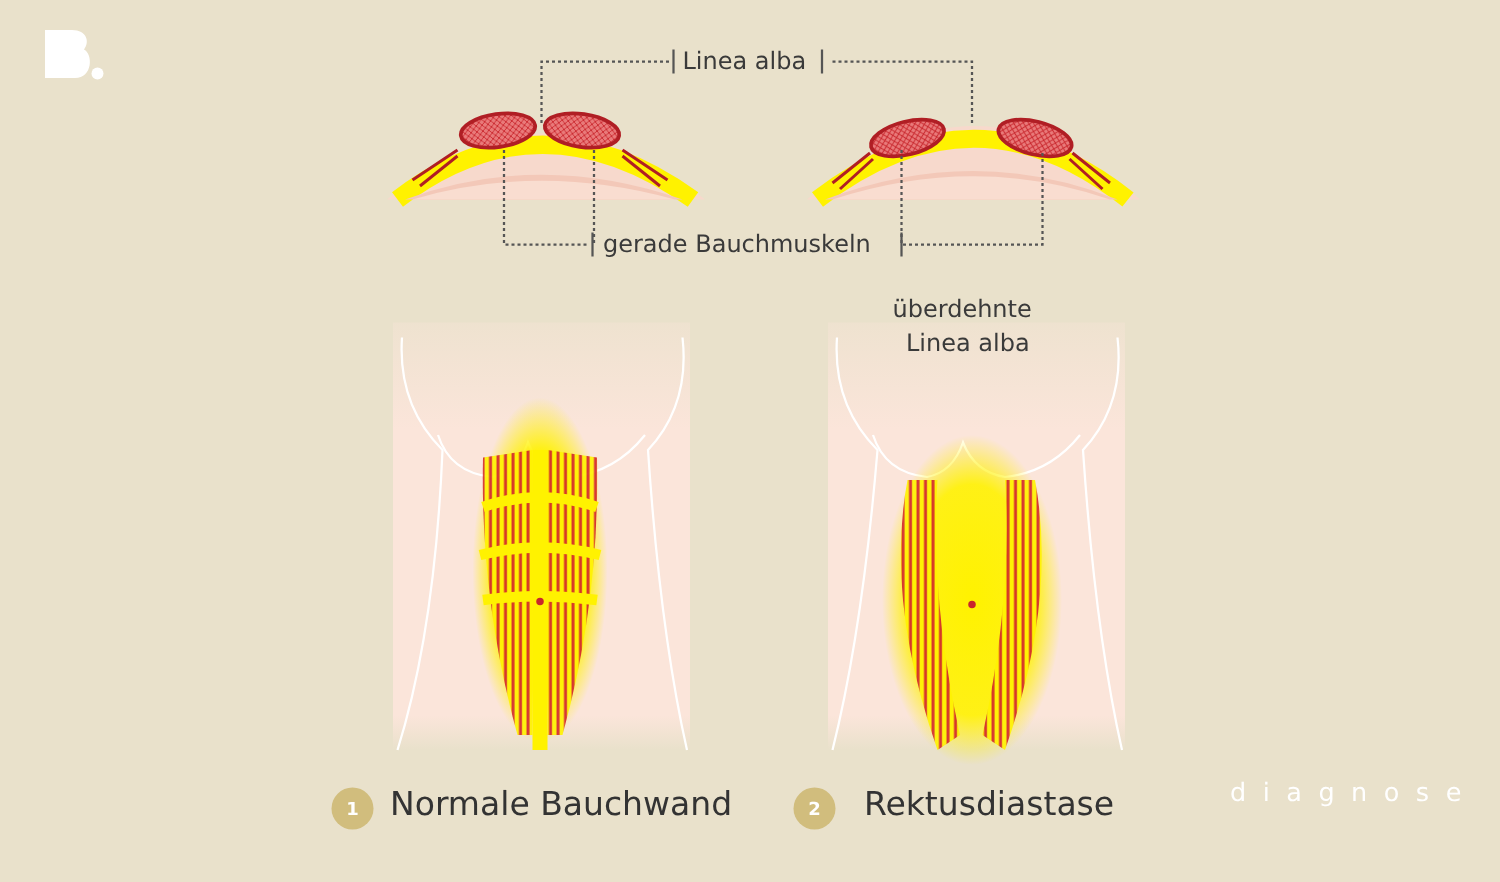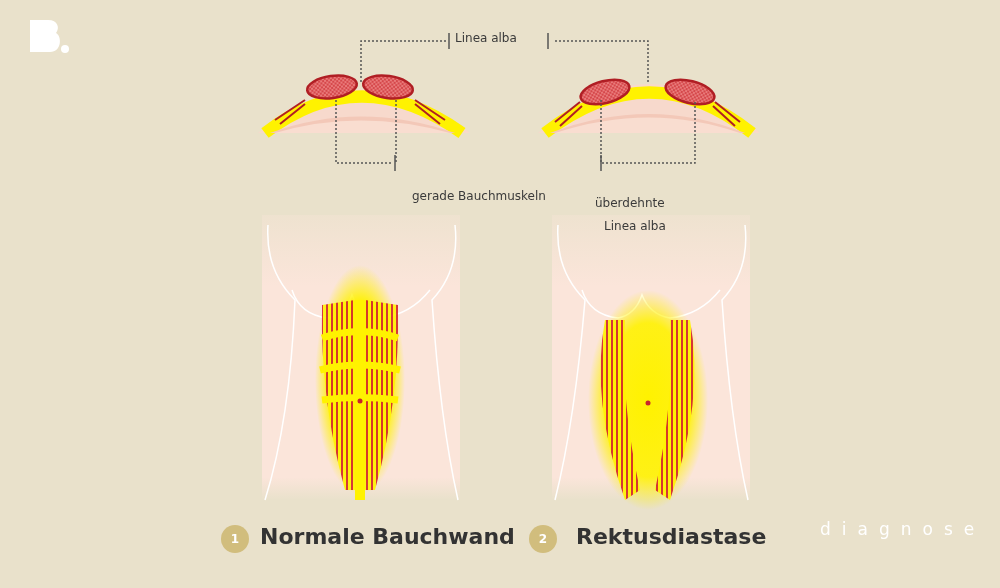--- a/index.html
+++ b/index.html
@@ -1,20 +1,20 @@
 <!DOCTYPE html>
 <html><head>
 <meta charset="utf-8">
 <style>
   html,body{margin:0;padding:0;}
   body{width:1000px;height:588px;background:#e9e1cb;position:relative;overflow:hidden;font-family:"DejaVu Sans",sans-serif;}
   .abs{position:absolute;}
   .logo{left:28px;top:18px;width:44px;height:40px;}
-  .label{color:#3a3a3a;font-size:12px;white-space:nowrap;text-align:right;}
-  .caption{color:#333;font-size:22px;font-weight:700;white-space:nowrap;}
+  .label{color:#3a3a3a;font-size:16px;white-space:nowrap;text-align:right;}
+  .caption{color:#333;font-size:22px;font-weight:400;white-space:nowrap;}
   .badge{width:28px;height:28px;border-radius:50%;background:#d1bd7d;color:#fff;font-size:12px;font-weight:bold;display:flex;align-items:center;justify-content:center;}
   .brand{color:#fff;font-size:17px;letter-spacing:11px;text-align:right;}
   svg{position:absolute;left:0;top:0;}
 </style>
 </head>
 <body>
 
 <div class="abs logo">
   <svg width="44" height="40" viewBox="0 0 44 40">
     <path d="M2 2 H20 C30 2 32 10 28 15 C34 18 34 34 22 34 H2 Z" fill="#fff"></path>
@@ -98,21 +98,21 @@
     <path d="M558 225 Q555 270 585 300 Q575 420 555 500 M745 225 Q750 270 722 300 Q730 420 748 500" fill="none" stroke="#fff" stroke-width="1.5"></path>
     <path d="M582 290 Q590 315 618 318 Q635 315 642 295 Q650 315 670 318 Q700 315 720 290" fill="none" stroke="#fff" stroke-width="1.5"></path>
     <ellipse cx="648" cy="400" rx="60" ry="110" fill="url(#glow)"></ellipse>
     <path d="M605 320 Q590 400 625 500 L640 490 Q620 400 625 320 Z" fill="url(#stripes)" opacity="0.9"></path>
     <path d="M690 320 Q705 400 670 500 L655 490 Q675 400 670 320 Z" fill="url(#stripes)" opacity="0.9"></path>
     <circle cx="648" cy="403" r="2.5" fill="#c8262c"></circle>
   </g>
 </svg>
 
 <div class="abs label" style="left:455px;top:31px;">Linea alba</div>
-<div class="abs label" style="left:412px;top:153px;margin-top:36px;">gerade Bauchmuskeln</div>
+<div class="abs label" style="left:402px;top:153px;">gerade Bauchmuskeln</div>
 
 <div class="abs label" style="left:595px;top:196px;">überdehnte</div>
 <div class="abs label" style="left:604px;top:219px;">Linea alba</div>
 
 <div class="abs badge" style="left:221px;top:525px;">1</div>
 <div class="abs caption" style="left:260px;top:524px;">Normale Bauchwand</div>
 
 <div class="abs badge" style="left:529px;top:525px;">2</div>
 <div class="abs caption" style="left:576px;top:524px;">Rektusdiastase</div>
 

